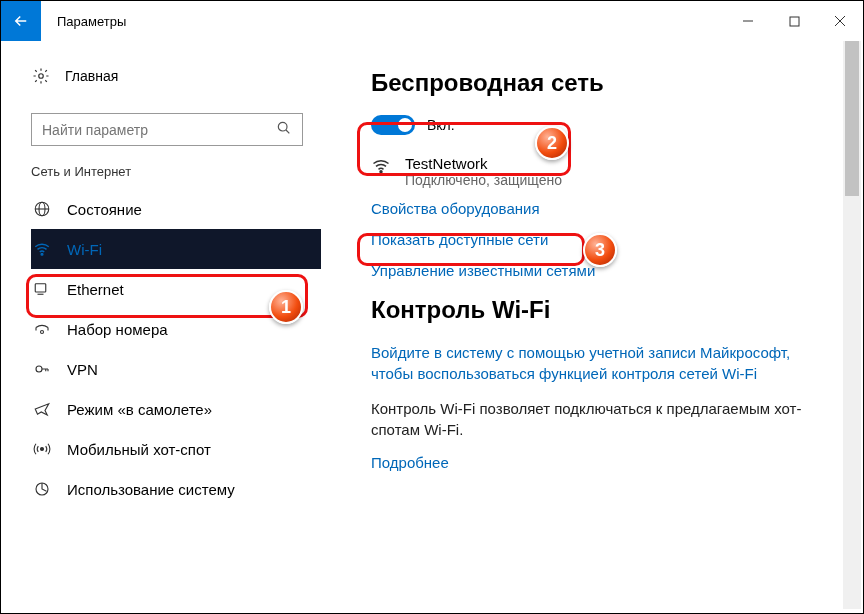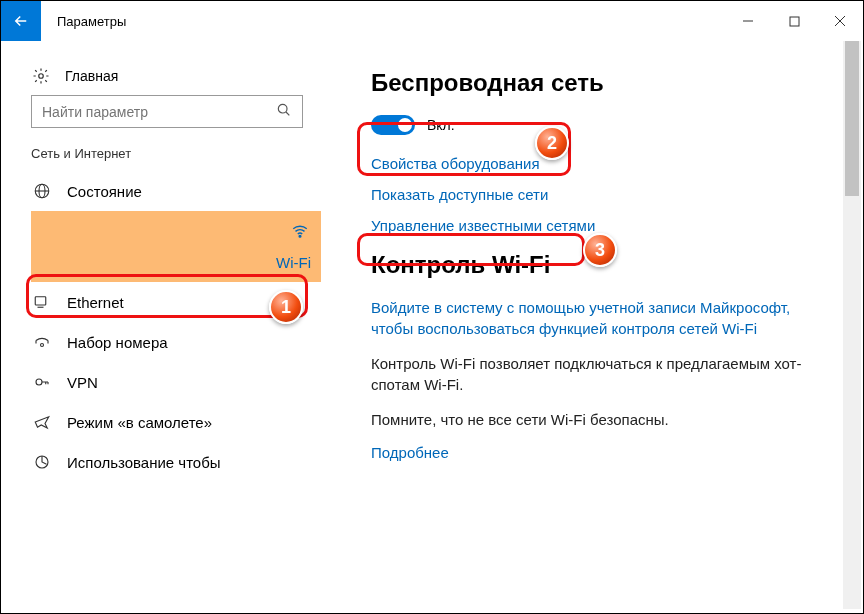--- a/index.html
+++ b/index.html
@@ -9,28 +9,28 @@
 .title-text { margin-left: 16px; font-size: 13px; color: #000; }
 .win-controls { margin-left: auto; display: flex; }
 .win-btn { width: 46px; height: 40px; display: flex; align-items: center; justify-content: center; color: #333; font-family: sans-serif; font-size: 13px; }
 .win-btn svg { display: block; }
 .content { display: flex; height: calc(100% - 40px); }
 .sidebar { width: 320px; padding: 20px 0 0 30px; overflow-y: auto; }
 .main { flex: 1; padding: 28px 30px 0 50px; position: relative; overflow-y: auto; }
 .scrollbar-track { position: absolute; right: 2px; top: 40px; width: 18px; height: calc(100% - 44px); background: #f0f0f0; }
 .scrollbar-thumb { position: absolute; top: 0; left: 2px; width: 14px; height: 155px; background: #c2c2c2; }
 
-.home-row { display: flex; align-items: center; gap: 14px; padding: 6px 0; margin-bottom: 4px; }
+.home-row { display: flex; align-items: center; gap: 14px; padding: 6px 0; margin-bottom: 22px; }
 .icon-slot { width: 20px; display: flex; justify-content: center; color: #333; }
 .search-box { display: flex; align-items: center; width: 272px; height: 33px; border: 1px solid #999; padding: 0 10px; margin-bottom: 18px; background: #fff; }
 .search-box input { flex: 1; border: none; outline: none; font-size: 14px; font-family: inherit; color: #000000; background: transparent; }
 .search-box .search-icon { color: #333; }
 .category-label { font-size: 13px; color: #333; margin-bottom: 10px; }
 .nav-item { display: flex; align-items: flex-end; gap: 14px; padding: 11px 10px 11px 0; font-size: 15px; }
-.nav-item.active { background: #fdba74; flex-direction: column; }
+.nav-item.active { background: #0f172a; }
 .nav-item .icon-slot { width: 22px; }
 .nav-item.active .label, .nav-item.active .icon-slot { color: #0067b8; }
 
 .section-title { font-size: 24px; font-weight: 700; margin-bottom: 18px; }
 .toggle-row { display: flex; align-items: center; gap: 12px; margin-bottom: 20px; }
 .toggle { width: 44px; height: 20px; background: #0078d7; border-radius: 10px; position: relative; }
 .toggle .knob { position: absolute; right: 3px; top: 3px; width: 14px; height: 14px; border-radius: 50%; background: #fff; }
 .network-row { display: flex; gap: 14px; margin-bottom: 12px; }
 .network-text .name { font-size: 15px; }
 .network-text .status { font-size: 14px; color: #666; }
@@ -142,44 +142,64 @@
       <span class="icon-slot">
           <svg width="18" height="18" viewBox="0 0 24 24" fill="none" stroke="#333" stroke-width="1.5">
             <path d="M3 12l18-7-5 9 3 6-8-4-5 3z"></path>
           </svg>
         </span>
       <span class="label">Режим «в самолете»</span>
     </div>
     <div class="nav-item">
       <span class="icon-slot">
           <svg width="18" height="18" viewBox="0 0 24 24" fill="none" stroke="#333" stroke-width="1.5">
+            <circle cx="12" cy="12" r="2" fill="#333"></circle>
+            <path d="M7 8a7 7 0 0 0 0 8M17 8a7 7 0 0 1 0 8M4 5a11 11 0 0 0 0 14M20 5a11 11 0 0 1 0 14"></path>
+          </svg>
+        </span>
+      <span class="label">Мобильный хот-спот</span>
+    </div>
+    <div class="nav-item">
+      <span class="icon-slot">
+          <svg width="18" height="18" viewBox="0 0 24 24" fill="none" stroke="#333" stroke-width="1.5">
             <circle cx="12" cy="12" r="8"></circle>
             <path d="M12 4v8l6 3"></path>
           </svg>
         </span>
-      <span class="label">Использование чтобы</span>
+      <span class="label">Использование систему</span>
     </div>
   </div>
 
   <div class="main">
     <div class="section-title">Беспроводная сеть</div>
     <div class="toggle-row">
       <div class="toggle">
           <div class="knob"></div>
         </div>
       <span>Вкл.</span>
     </div>
+    <div class="network-row">
+      <span class="icon-slot">
+          <svg width="22" height="22" viewBox="0 0 24 24" fill="none" stroke="#333" stroke-width="1.8">
+            <path d="M3 9a14 14 0 0 1 18 0M6 12.5a9 9 0 0 1 12 0M9 16a4.5 4.5 0 0 1 6 0"></path>
+            <circle cx="12" cy="19" r="1.2" fill="#333"></circle>
+          </svg>
+        </span>
+      <div class="network-text">
+        <div class="name">TestNetwork</div>
+        <div class="status">Подключено, защищено</div>
+      </div>
+    </div>
     <a class="link">Свойства оборудования</a>
     <a class="link">Показать доступные сети</a>
     <a class="link" style="margin-bottom:17px;">Управление известными сетями</a>
 
     <div class="section-title">Контроль Wi-Fi</div>
     <a class="link" style="line-height:1.4;">Войдите в систему с помощью учетной записи Майкрософт, чтобы воспользоваться функцией контроля сетей Wi-Fi</a>
     <div class="body-text">Контроль Wi-Fi позволяет подключаться к предлагаемым хот-спотам Wi-Fi.</div>
-    <div class="body-text">Помните, что не все сети Wi-Fi безопасны.</div>
     <a class="link">Подробнее</a>
   </div>
 </div>
 
 <div class="scrollbar-track">
   <div class="scrollbar-thumb"></div>
 </div>
 
 <div class="anno-box" style="left:25px; top:273px; width:282px; height:44px;"></div>
 <div class="badge" style="left:268px; top:289px;">1</div>

